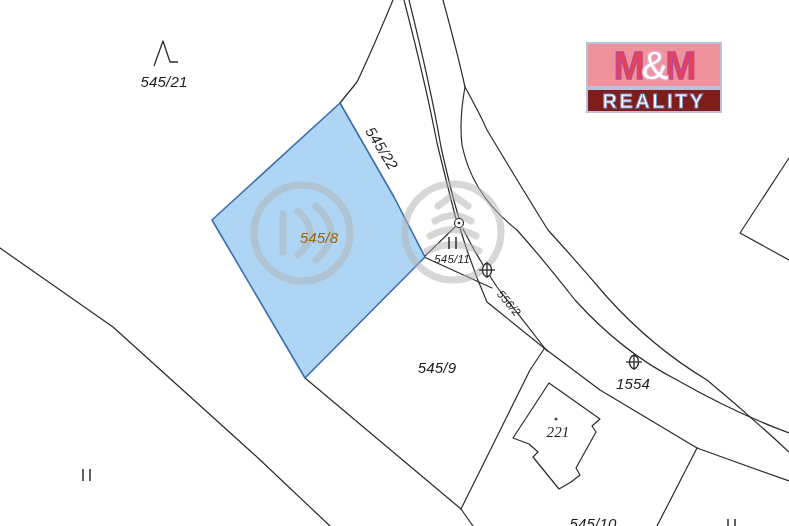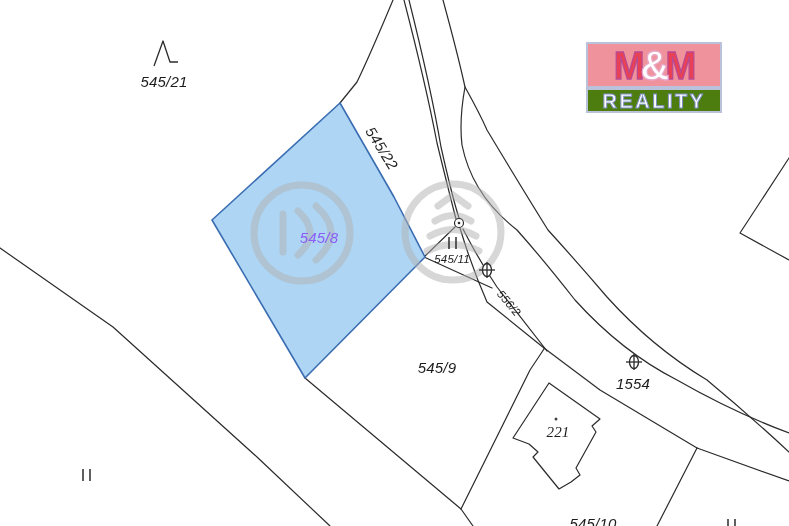--- a/index.html
+++ b/index.html
@@ -23,21 +23,21 @@
   }
   
   #logo{position:absolute;left:586px;top:42px;width:136px;z-index:40;}
   #logo .box{box-sizing:border-box;border:2px solid #b9c2da;display:flex;align-items:center;justify-content:center;}
   #logo-top{height:46px;background:#f0929c;}
   #logo-top .mm{
     font-weight:900;font-size:37px;line-height:1;letter-spacing:-2px;
     color:#e84055;-webkit-text-stroke:1.2px #b84a94;transform:scaleY(1.05);
   }
   #logo-top .amp{color:#ffffff;-webkit-text-stroke:1.2px #e8a7c8;font-size:40px;position:relative;z-index:2;margin:0 -2px;}
-  #logo-bottom{height:25px;background:#4d7c0f;margin-top:0px;}
+  #logo-bottom{height:25px;background:#7f1d1d;margin-top:0px;}
   #logo-bottom .rty{
     font-weight:900;font-size:20px;line-height:1;letter-spacing:2.5px;
     color:#ffffff;-webkit-text-stroke:1px #7d8fc0;
   }
 </style>
 </head>
 <body>
 
 <div id="stage">
 
@@ -118,21 +118,21 @@
       <path d="M626,362 L642,362"></path>
         <path d="M634,354 L634,370"></path>
     </g>
 
     <path d="M154,66 L163,41 L170,62 L178,62" fill="none" stroke="#2b2b2b" stroke-width="1.3" stroke-linejoin="round"></path>
   </svg>
 
 
   <span class="plabel" style="left:164px;top:81px;font-style:italic;">545/21</span>
   <span class="plabel" style="left:382px;top:148px;transform:translate(-50%,-50%) rotate(58deg);">545/22</span>
-  <span class="plabel" style="left:319px;top:237px;color:#8b5cf6;">545/8</span>
+  <span class="plabel" style="left:319px;top:237px;color:#a16207;">545/8</span>
   <span class="plabel small" style="left:452px;top:259px;">545/11</span>
   <span class="plabel small" style="left:509px;top:303px;transform:translate(-50%,-50%) rotate(50deg);">556/2</span>
   <span class="plabel" style="left:437px;top:367px;">545/9</span>
   <span class="plabel" style="left:633px;top:383px;text-align:center;">1554</span>
   <span class="plabel" style="left:558px;top:432px;font-family:Liberation Serif, serif;">221</span>
   <span class="plabel" style="left:593px;top:523px;">545/10</span>
 
   <div id="logo">
     <div id="logo-top" class="box">
       <span class="mm">M</span>

